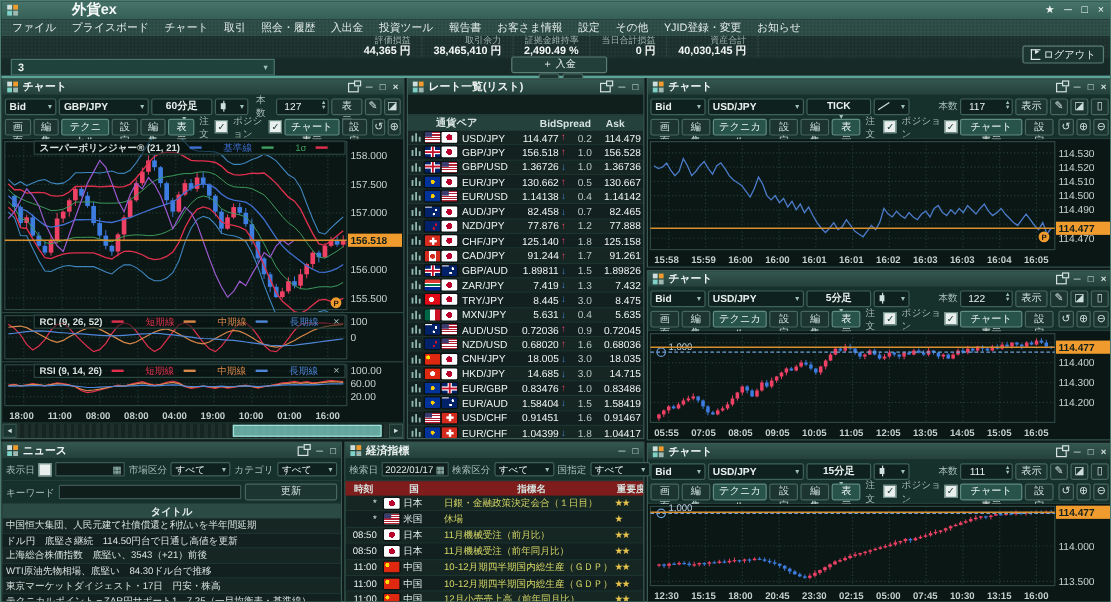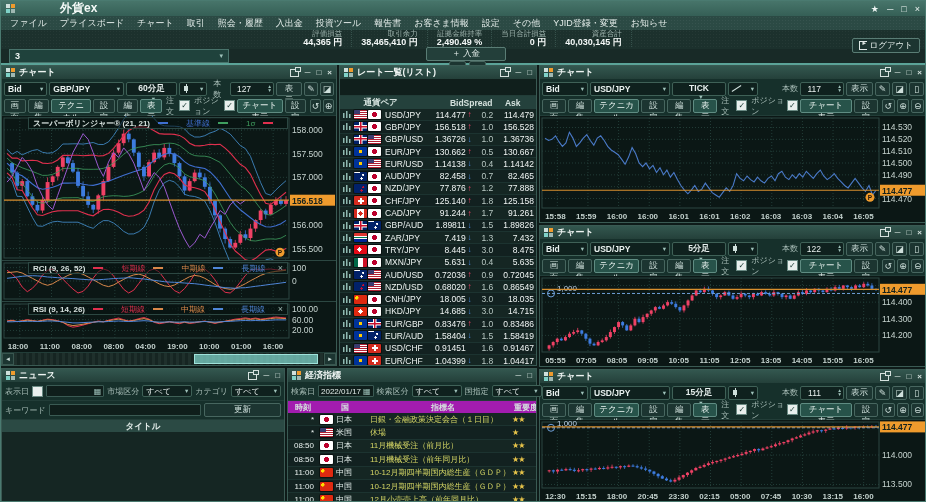--- a/index.html
+++ b/index.html
@@ -124,21 +124,21 @@
   .nctl{height:18px;display:flex;align-items:center;gap:3px;padding:0 3px;background:#16302b;font-size:8px;flex:none;border-bottom:1px solid #223d38;}
   .lbl{color:#a9beb8;font-size:8px;white-space:nowrap;}
   .field{background:#0f1e1b;border:1px solid #3a5a53;height:12px;border-radius:1px;display:flex;align-items:center;padding:0 2px;color:#dfe9e6;box-sizing:border-box;font-size:8px;gap:2px;}
   .field.date{width:60px;justify-content:space-between;}
   .field.grow{flex:1;}
   .ic-cal{font-style:normal;color:#9fc3bb;font-size:8px;}
   .dd.small{height:12px;font-weight:normal;min-width:50px;font-size:8px;}
   .nhead{height:12px;background:#2b4a44;text-align:center;font-size:8.5px;font-weight:bold;color:#e3edea;line-height:12px;flex:none;}
   .nrow{height:12.6px;font-size:8px;color:#d9e2df;display:flex;align-items:center;padding:0 3px;border-bottom:1px solid #1c3330;white-space:nowrap;overflow:hidden;box-sizing:border-box;}
   .nrow:nth-child(even){background:#122120;}
-  .ehead{height:12px;display:flex;background:#a21caf;font-size:8px;font-weight:bold;color:#d5e2de;align-items:center;flex:none;}
+  .ehead{height:12px;display:flex;background:#7f1d1d;font-size:8px;font-weight:bold;color:#d5e2de;align-items:center;flex:none;}
   .eh1{width:30px;text-align:center;}.eh2{width:54px;text-align:center;}.eh3{flex:1;text-align:center;}.eh4{width:22px;white-space:nowrap;overflow:hidden;}
   .erow{height:13.4px;display:flex;align-items:center;font-size:8px;border-bottom:1px solid #1c3330;box-sizing:border-box;}
   .erow:nth-child(even){background:#122120;}
   .er-time{width:26px;text-align:right;color:#e8f0ee;padding-right:2px;flex:none;}
   .er-flag{width:20px;display:flex;justify-content:center;flex:none;}
   .er-country{width:34px;color:#dfe9e6;flex:none;}
   .er-name{flex:1;color:#d6d765;white-space:nowrap;overflow:hidden;}
   .er-imp{width:24px;color:#e7c44a;letter-spacing:-1px;flex:none;}
   
   #p-chart1{left:0;top:0;width:336px;height:301px;}
@@ -776,21 +776,21 @@
           <div class="rrow">
             <span class="ic-bars"></span>
             <span class="flags">
               <span class="flag f-nz"></span>
               <span class="flag f-us"></span>
             </span>
             <span class="c-pair">NZD/USD</span>
             <span class="c-bid">0.68020</span>
             <span class="c-arr up">↑</span>
             <span class="c-spr">1.6</span>
-            <span class="c-ask">0.86549</span>
+            <span class="c-ask">0.68036</span>
           </div>
           <div class="rrow">
             <span class="ic-bars"></span>
             <span class="flags">
               <span class="flag f-cn"></span>
               <span class="flag f-jp"></span>
             </span>
             <span class="c-pair">CNH/JPY</span>
             <span class="c-bid">18.005</span>
             <span class="c-arr dn">↓</span>
@@ -1534,20 +1534,28 @@
             <span>すべて</span>
             <i>▾</i>
           </span>
       </div>
       <div class="nctl">
         <span class="lbl">キーワード</span>
         <span class="field grow"></span>
         <button class="bt" style="width:77px;">更新</button>
       </div>
       <div class="nhead">タイトル</div>
+      <div id="news-body" style="flex:1;overflow:hidden;">
+          <div class="nrow">中国恒大集団、人民元建て社債償還と利払いを半年間延期</div>
+          <div class="nrow">ドル円　底堅さ継続　114.50円台で日通し高値を更新</div>
+          <div class="nrow">上海総合株価指数　底堅い、3543（+21）前後</div>
+          <div class="nrow">WTI原油先物相場、底堅い　84.30ドル台で推移</div>
+          <div class="nrow">東京マーケットダイジェスト・17日　円安・株高</div>
+          <div class="nrow">テクニカルポイント＝ZAR円サポート1　7.25（一目均衡表・基準線）</div>
+        </div>
     </div>
 
     <div class="panel" id="p-econ">
       <div class="ptitle">
         <span class="appic"></span>
         <span>経済指標</span>
         <span class="pctl">
           <span>─</span>
           <span>□</span>
         </span>

